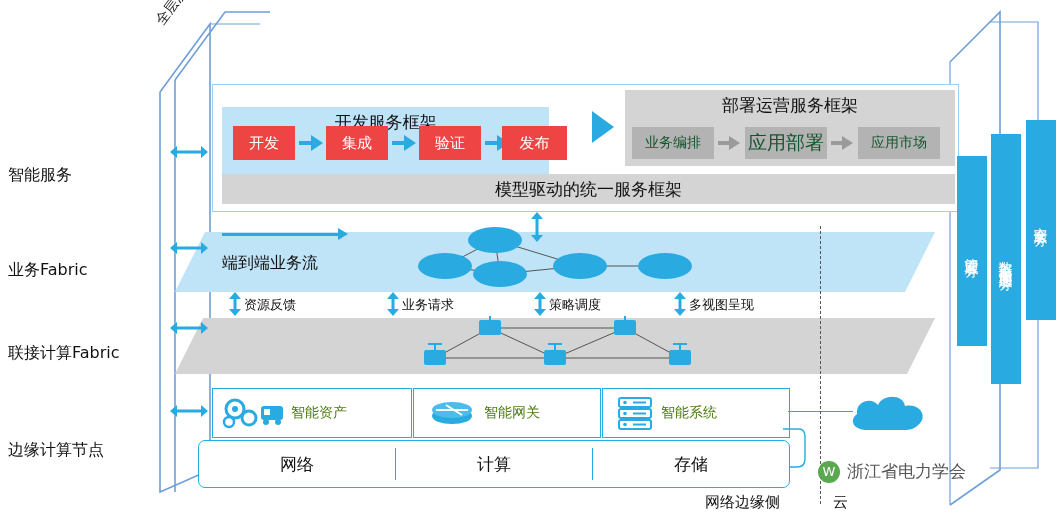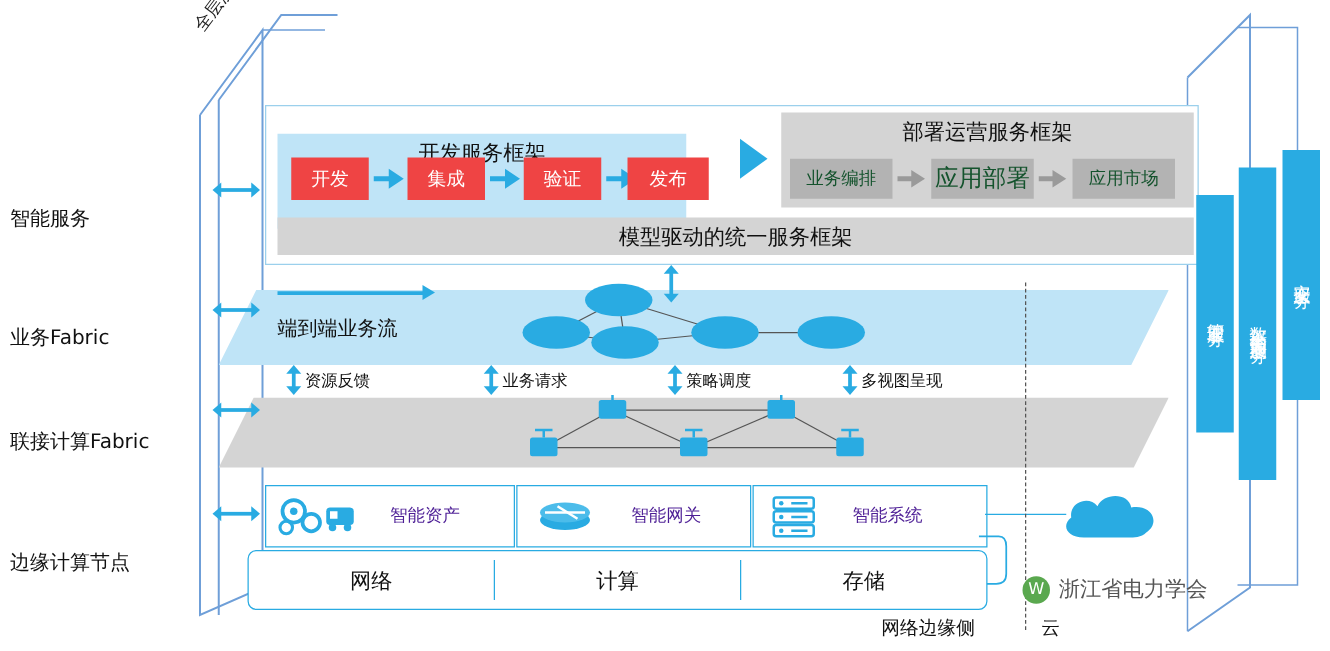--- a/index.html
+++ b/index.html
@@ -66,21 +66,21 @@
 
   .rightcol{
     background:#29abe2;color:#fff;font-size:14px;line-height:18px;text-align:center;
     display:flex;align-items:center;justify-content:center;
   }
   .vtext{writing-mode:vertical-rl;text-orientation:upright;letter-spacing:2px;}
 
   .edge-card{
     background:#fff;border:1px solid #29abe2;display:flex;align-items:center;
   }
-  .edge-card .lbl{font-size:14px;color:#4c1d95;margin-left:25px;white-space:nowrap;}
+  .edge-card .lbl{font-size:14px;color:#4d7c0f;margin-left:4px;white-space:nowrap;}
 
   .bottombar{
     background:#fff;border:1px solid #29abe2;border-radius:7px;display:flex;align-items:center;
   }
   .bottombar .cell{flex:1;text-align:center;font-size:17px;color:#111;}
   .bottombar .divider{width:1px;height:70%;background:#29abe2;}
   .footnote{font-size:15px;color:#111;white-space:nowrap;}
 
   .wm{
     display:flex;align-items:center;font-size:17px;color:#555;white-space:nowrap;

